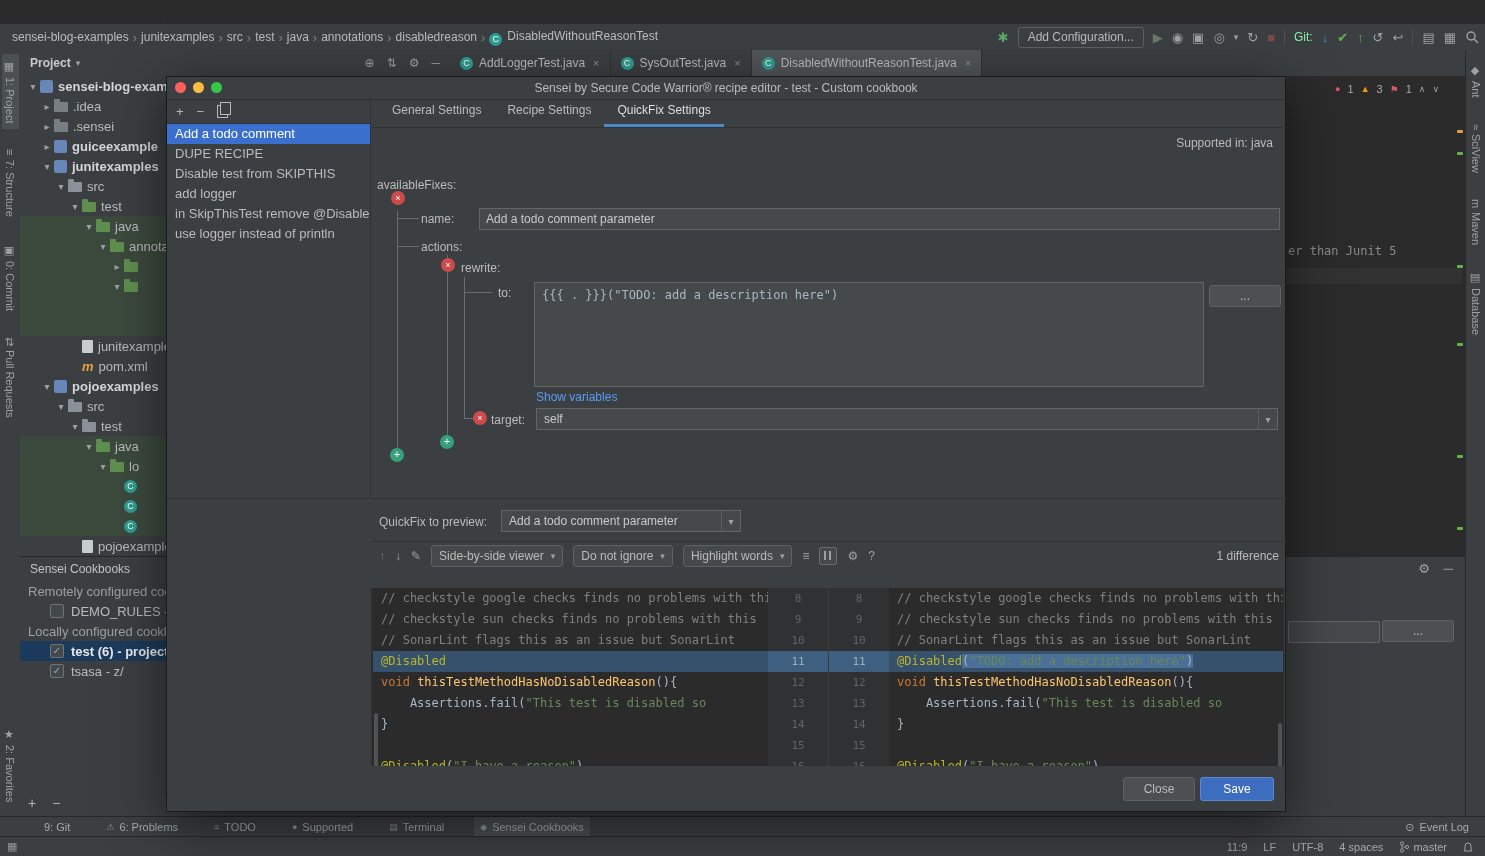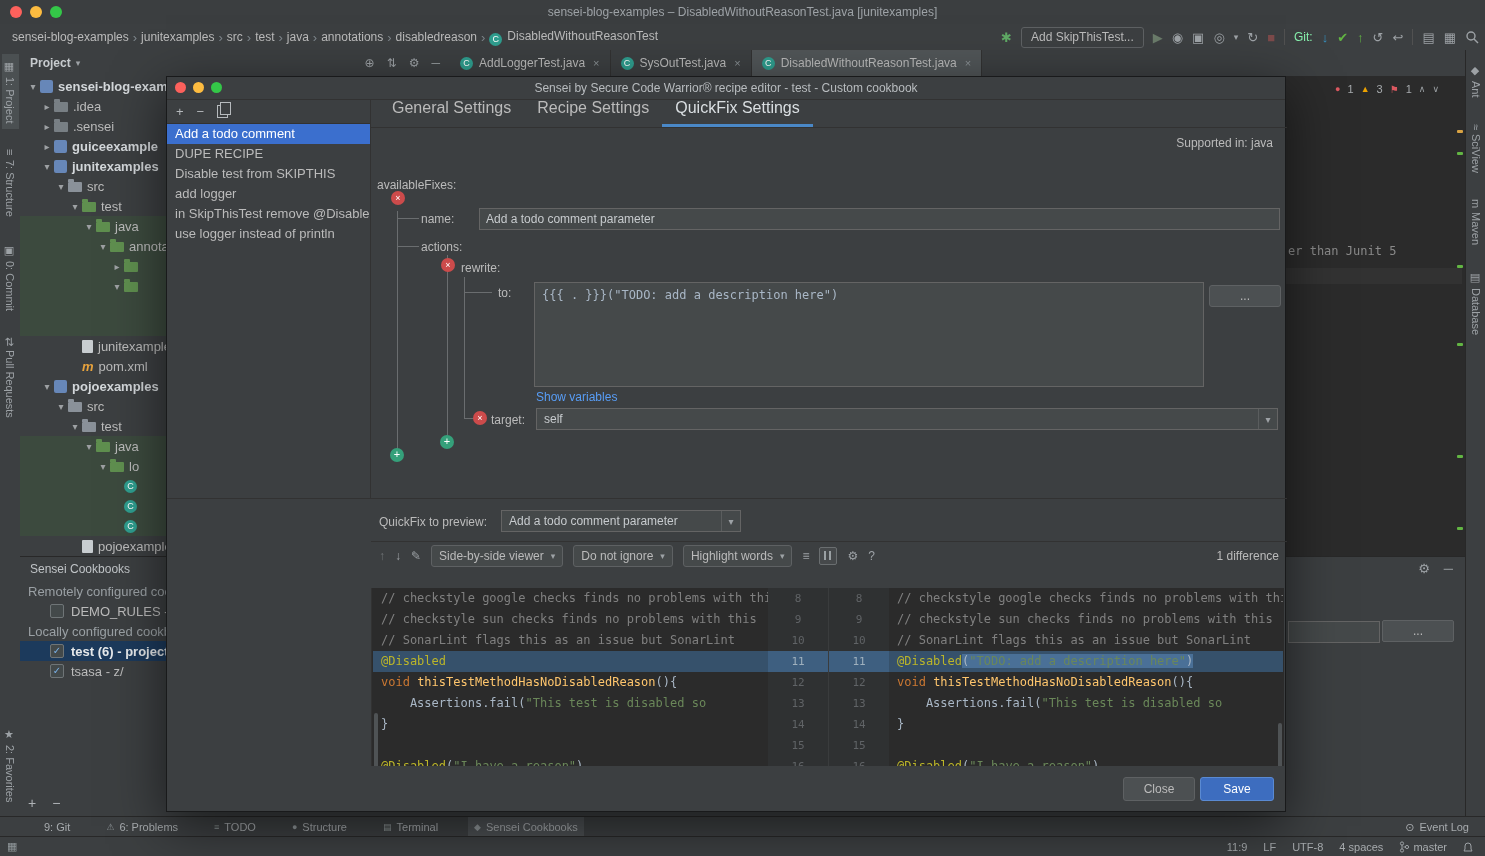--- a/index.html
+++ b/index.html
@@ -108,21 +108,21 @@
   .dlg-lights .tl{width:11px;height:11px;}
   .dlg-left{position:absolute;left:0;top:22px;width:204px;height:399px;border-right:1px solid #323232;box-sizing:border-box;}
   .dlg-list-toolbar{height:24px;display:flex;align-items:center;gap:13px;padding-left:9px;color:#b6babd;font-size:13px;
     border-bottom:1px solid #323232;}
   .ic-copy{width:9px;height:11px;border:1px solid #b6babd;position:relative;display:inline-block;}
   .ic-copy::before{content:"";position:absolute;left:2px;top:-4px;width:9px;height:11px;border:1px solid #b6babd;background:#3c3f41;}
   .recipe{height:20px;line-height:20px;padding-left:8px;font-size:13px;white-space:nowrap;overflow:hidden;color:#bbbbbb;}
   .recipe.sel{background:#3b6fce;color:#ffffff;}
   .dlg-tabs{position:absolute;left:204px;top:22px;width:916px;height:29px;border-bottom:1px solid #323232;
     display:flex;align-items:flex-end;padding-left:8px;box-sizing:border-box;}
-  .dtab{padding:6px 13px 7px;font-size:16px;color:#bbbbbb;border-bottom:3px solid transparent;}
+  .dtab{padding:6px 13px 7px;font-size:12px;color:#bbbbbb;border-bottom:3px solid transparent;}
   .dtab.active{border-bottom-color:#4a88c7;color:#dadfe2;}
   .radio-row{position:absolute;left:204px;top:51px;width:916px;height:31px;display:flex;align-items:center;gap:24px;padding-left:10px;box-sizing:border-box;}
   .radio{width:13px;height:13px;border-radius:50%;background:#43494a;border:1px solid #6f7577;position:relative;flex:none;}
   .radio.on::after{content:"";position:absolute;left:3px;top:3px;width:5px;height:5px;border-radius:50%;background:#c5c9cc;}
   .radio-item{display:flex;align-items:center;gap:6px;}
   .supported{position:absolute;right:12px;top:59px;color:#bbbbbb;text-align:center;}
   .flabel{position:absolute;color:#bbbbbb;font-size:12px;}
   .xic{position:absolute;width:14px;height:14px;border-radius:50%;background:#cc4b4b;color:#fff;font-size:9px;line-height:14px;
     text-align:center;z-index:3;}
   .plic{position:absolute;width:14px;height:14px;border-radius:50%;background:#35a07a;color:#fff;font-size:11px;line-height:13px;
@@ -175,28 +175,20 @@
   .btn-close{left:956px;top:700px;width:70px;background:#4c5052;border:1px solid #5e6163;color:#bbbbbb;}
   .btn-save{left:1033px;top:700px;width:72px;background:#3d6dbf;border:1px solid #5a8ad2;color:#ffffff;}
 
   svg.sic{display:block;}
 </style>
 </head>
 <body>
 
 <div class="screen">
 
-  <div class="abs titlebar">
-    <div class="tl-group">
-      <span class="tl" style="background:#fc615c"></span>
-      <span class="tl" style="background:#fdbc40"></span>
-      <span class="tl" style="background:#34c748"></span>
-    </div>
-    <span>sensei-blog-examples – DisabledWithoutReasonTest.java [junitexamples]</span>
-  </div>
 
   <div class="abs main-toolbar">
     <div class="crumbs" id="breadcrumbs">
         <span class="crumb"><span>sensei-blog-examples</span></span>
         <span class="crumb-sep">›</span>
         <span class="crumb"><span>junitexamples</span></span>
         <span class="crumb-sep">›</span>
         <span class="crumb"><span>src</span></span>
         <span class="crumb-sep">›</span>
         <span class="crumb"><span>test</span></span>
@@ -204,21 +196,21 @@
         <span class="crumb"><span>java</span></span>
         <span class="crumb-sep">›</span>
         <span class="crumb"><span>annotations</span></span>
         <span class="crumb-sep">›</span>
         <span class="crumb"><span>disabledreason</span></span>
         <span class="crumb-sep">›</span>
         <span class="crumb"><span class="ic-class" style="display: inline-block; margin-right: 5px; vertical-align: -2px;">C</span><span>DisabledWithoutReasonTest</span></span>
       </div>
     <div class="toolbar-right">
       <span class="tbtn" style="color:#5faa65">✱</span>
-      <span class="add-config">Add SkipThisTest...</span>
+      <span class="add-config">Add Configuration...</span>
       <span class="tbtn" style="color:#6a7b6a">▶</span>
       <span class="tbtn">◉</span>
       <span class="tbtn">▣</span>
       <span class="tbtn">◎</span>
       <span class="tbtn" style="font-size:9px">▾</span>
       <span class="tbtn">↻</span>
       <span class="tbtn" style="color:#7c4a4a">■</span>
       <span class="vsep"></span>
       <span class="tbtn" style="color:#86efac;font-size:12px">Git:</span>
       <span class="tbtn" style="color:#3592c4">↓</span>
@@ -658,21 +650,21 @@
       <span class="twbtn">
         <span class="g">⚠</span>
         <span>6: Problems</span>
       </span>
       <span class="twbtn">
         <span class="g">≡</span>
         <span>TODO</span>
       </span>
       <span class="twbtn">
         <span class="g">●</span>
-        <span>Structure</span>
+        <span>Supported</span>
       </span>
       <span class="twbtn">
         <span class="g">▤</span>
         <span>Terminal</span>
       </span>
       <span class="twbtn active">
         <span class="g">◆</span>
         <span>Sensei Cookbooks</span>
       </span>
       <span class="eventlog">

